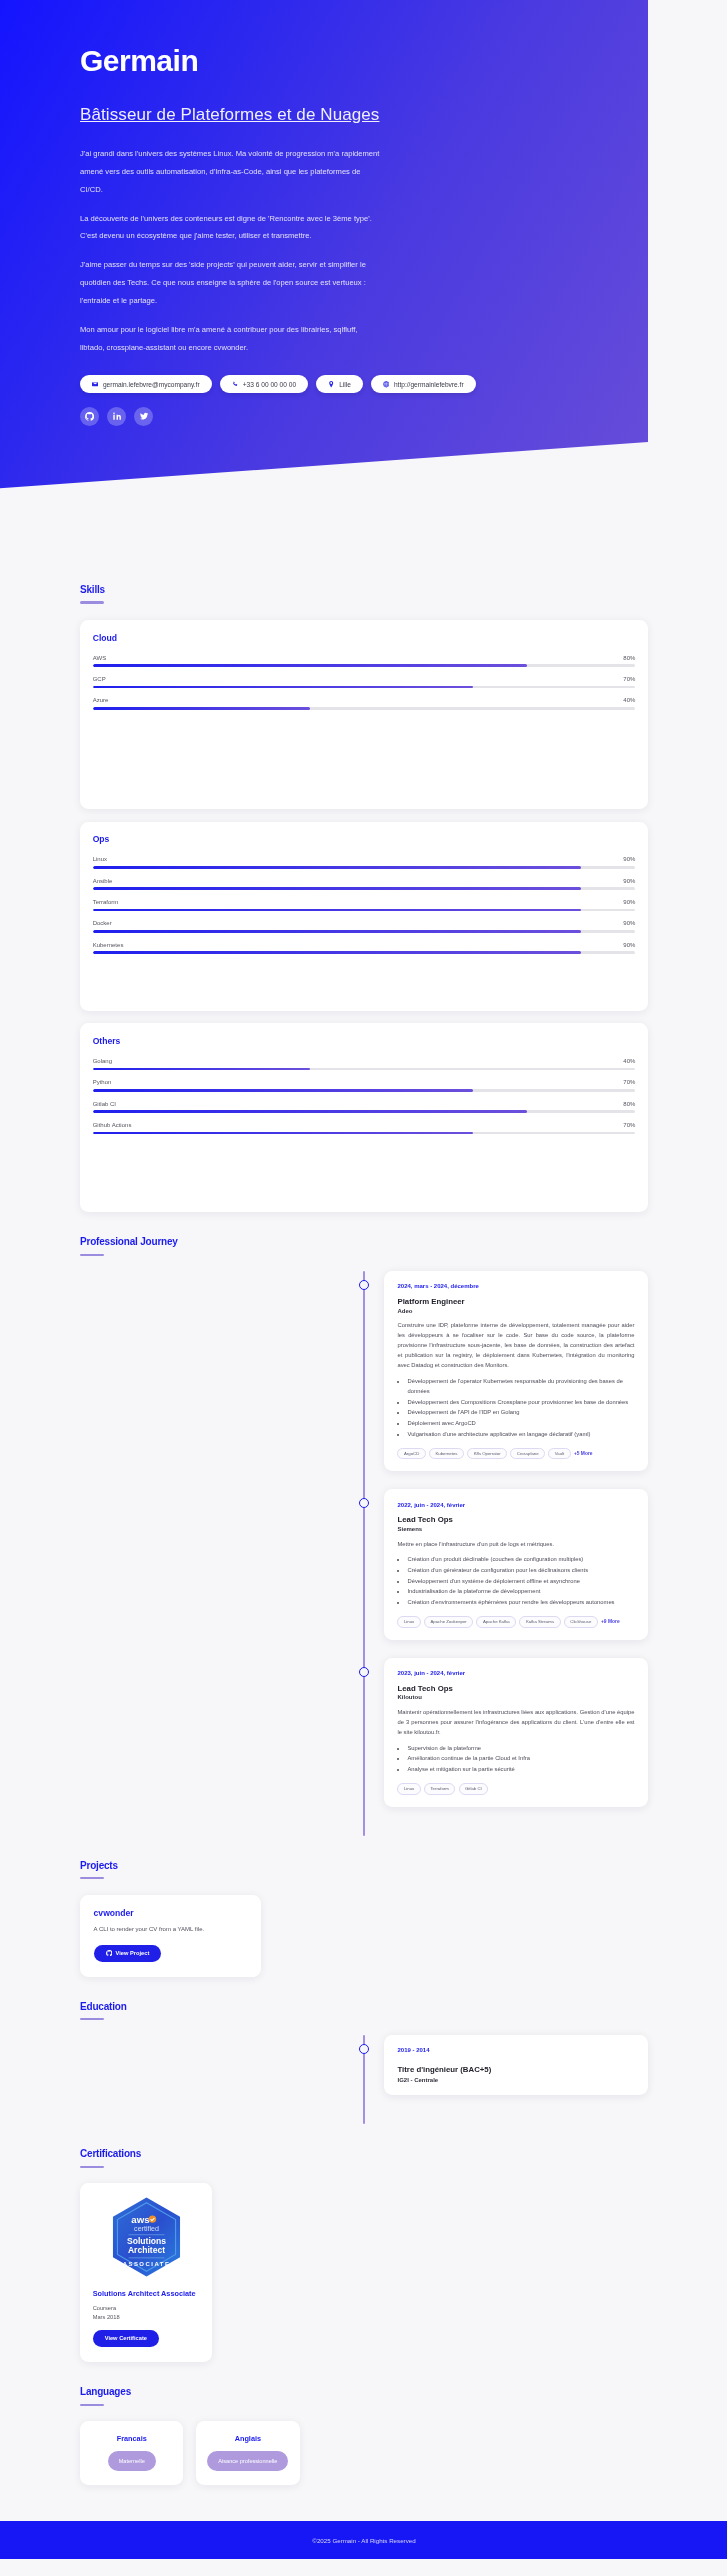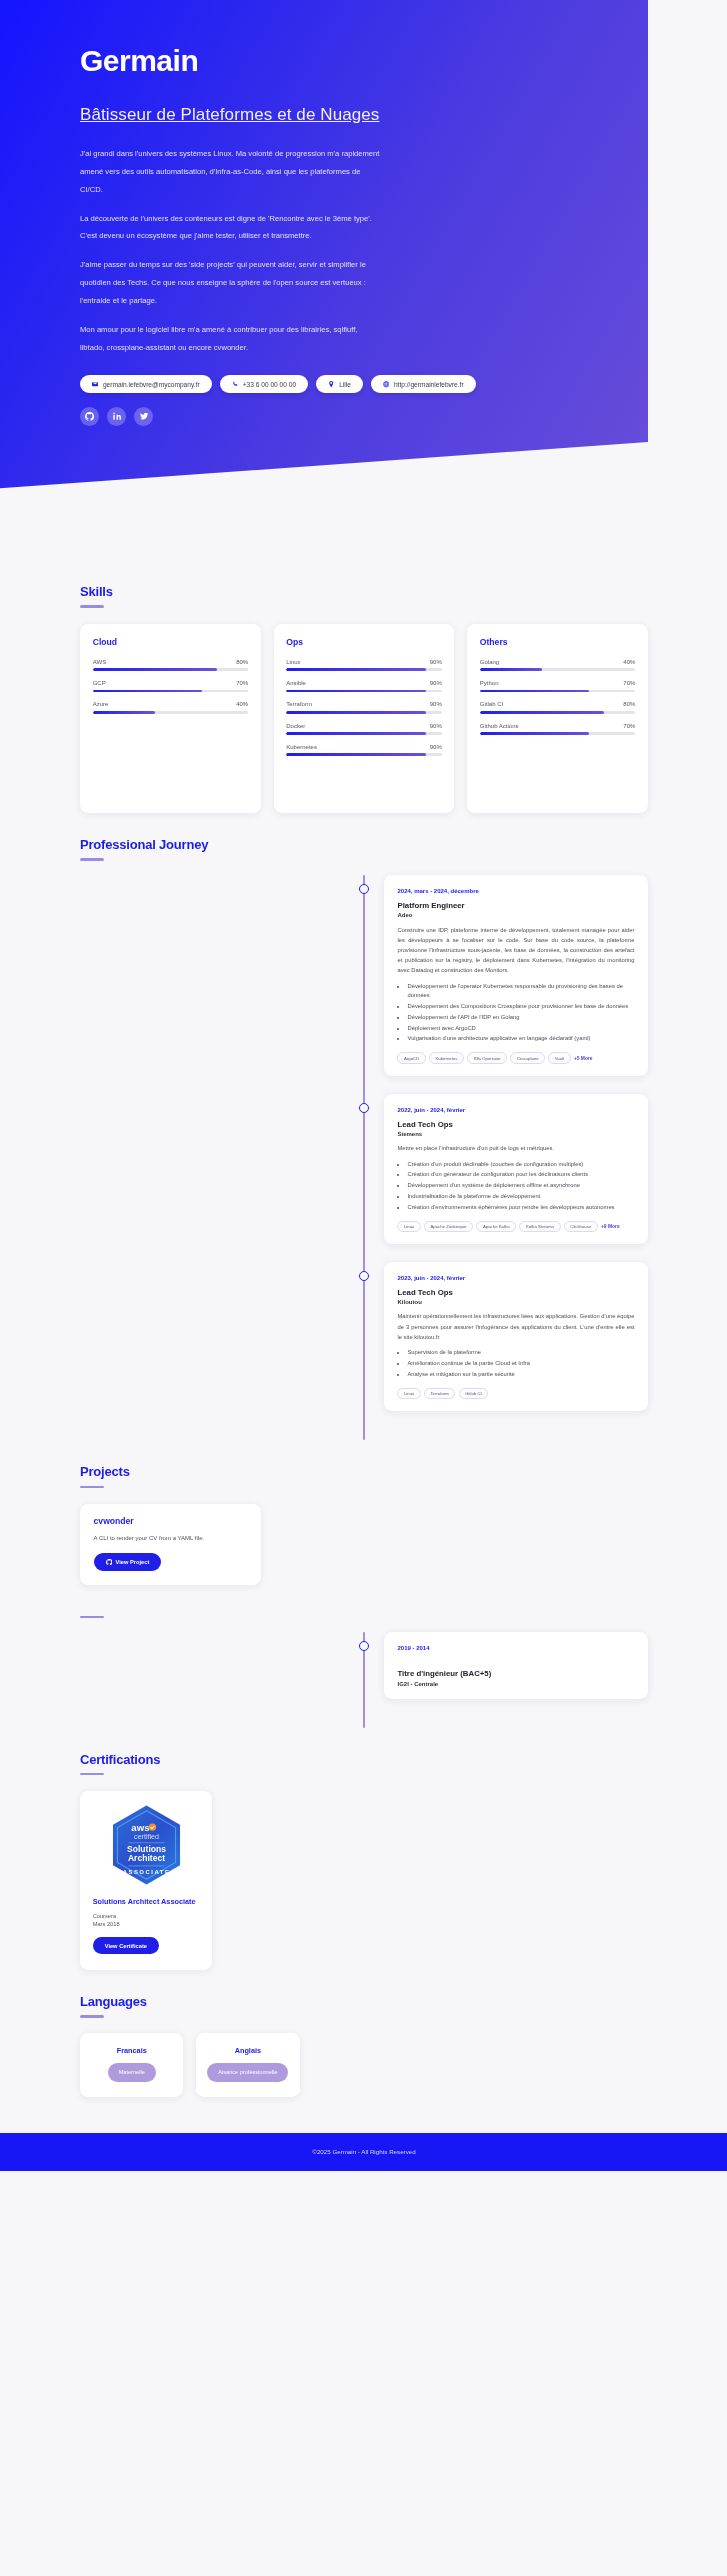--- a/index.html
+++ b/index.html
@@ -78,37 +78,37 @@
     border-radius: 50%;
     background: rgba(255,255,255,.25);
     display: flex; align-items: center; justify-content: center;
     color: #fff;
   }
 
   
   .page { background: #f7f7f9; padding: 0 80px 0 80px; }
   .section { padding-top: 24px; }
   .sec-title {
-    font-size: 13px;
+    font-size: 10px;
     font-weight: 800;
     color: #1b1bf0;
     letter-spacing: -0.2px;
   }
   .sec-rule {
     width: 24px; height: 2.3px;
     background: #9b8ce0;
     border-radius: 1.8px;
     margin-top: 6.4px;
   }
 
   
   .skills-grid {
     margin-top: 16.4px;
     display: grid;
-    grid-template-columns: repeat(3, 1fr);
+    grid-template-columns: repeat(1, 1fr);
     gap: 12.7px;
     align-items: start;
   }
   .skill-card {
     background: #fff;
     border-radius: 8.2px;
     padding: 12.7px 12.7px 16.4px 12.7px;
     box-shadow: 0 1.8px 8.2px rgba(30,30,80,.07);
     min-height: 189px;
   }
@@ -247,21 +247,21 @@
     border-radius: 909px;
     padding: 5.5px 12px;
     font-size: 5.7px;
     font-weight: 700;
     border: none;
     cursor: pointer;
     font-family: inherit;
   }
 
   
-  .edu-card-role { font-size: 7.8px; font-weight: 800; color: #22222c; margin-top: 18px;}
+  .edu-card-role { font-size: 7.8px; font-weight: 800; color: #22222c; margin-top: 12px;}
   .edu-card-org { font-size: 6px; font-weight: 700; color: #30303c; margin-top: 2.7px; }
 
   
   .lang-grid {
     margin-top: 15.5px;
     display: grid;
     grid-template-columns: repeat(5, 1fr);
     gap: 12.7px;
   }
   .lang-card {
@@ -611,20 +611,21 @@
                 <path d="M8 0C3.6 0 0 3.6 0 8c0 3.5 2.3 6.5 5.5 7.6.4.1.5-.2.5-.4v-1.4c-2.2.5-2.7-1-2.7-1-.4-1-.9-1.2-.9-1.2-.7-.5.1-.5.1-.5.8.1 1.2.8 1.2.8.7 1.2 1.9.9 2.4.7.1-.5.3-.9.5-1.1-1.8-.2-3.6-.9-3.6-3.9 0-.9.3-1.6.8-2.1-.1-.2-.4-1 .1-2.1 0 0 .7-.2 2.2.8.6-.2 1.3-.3 2-.3s1.4.1 2 .3c1.5-1 2.2-.8 2.2-.8.4 1.1.2 1.9.1 2.1.5.6.8 1.3.8 2.1 0 3-1.8 3.7-3.6 3.9.3.3.5.8.5 1.5v2.2c0 .2.1.5.6.4A8 8 0 0 0 8 0z"></path>
               </svg>
       </span>
       <span>View Project</span>
     </button>
   </div>
       </div>
   </section>
 
   <section class="section">
+    <h2 class="sec-title">Education</h2>
     <div class="sec-rule"></div>
     <div class="timeline">
       <div class="timeline-spine"></div>
       <div id="education-list">
   <div class="tl-item left">
     <div class="tl-dot"></div>
     <div class="tl-card">
       <div class="tl-date">2019 - 2014</div>
       <div class="edu-card-role">Titre d'ingénieur (BAC+5)</div>
       <div class="edu-card-org">IG2I - Centrale</div>

